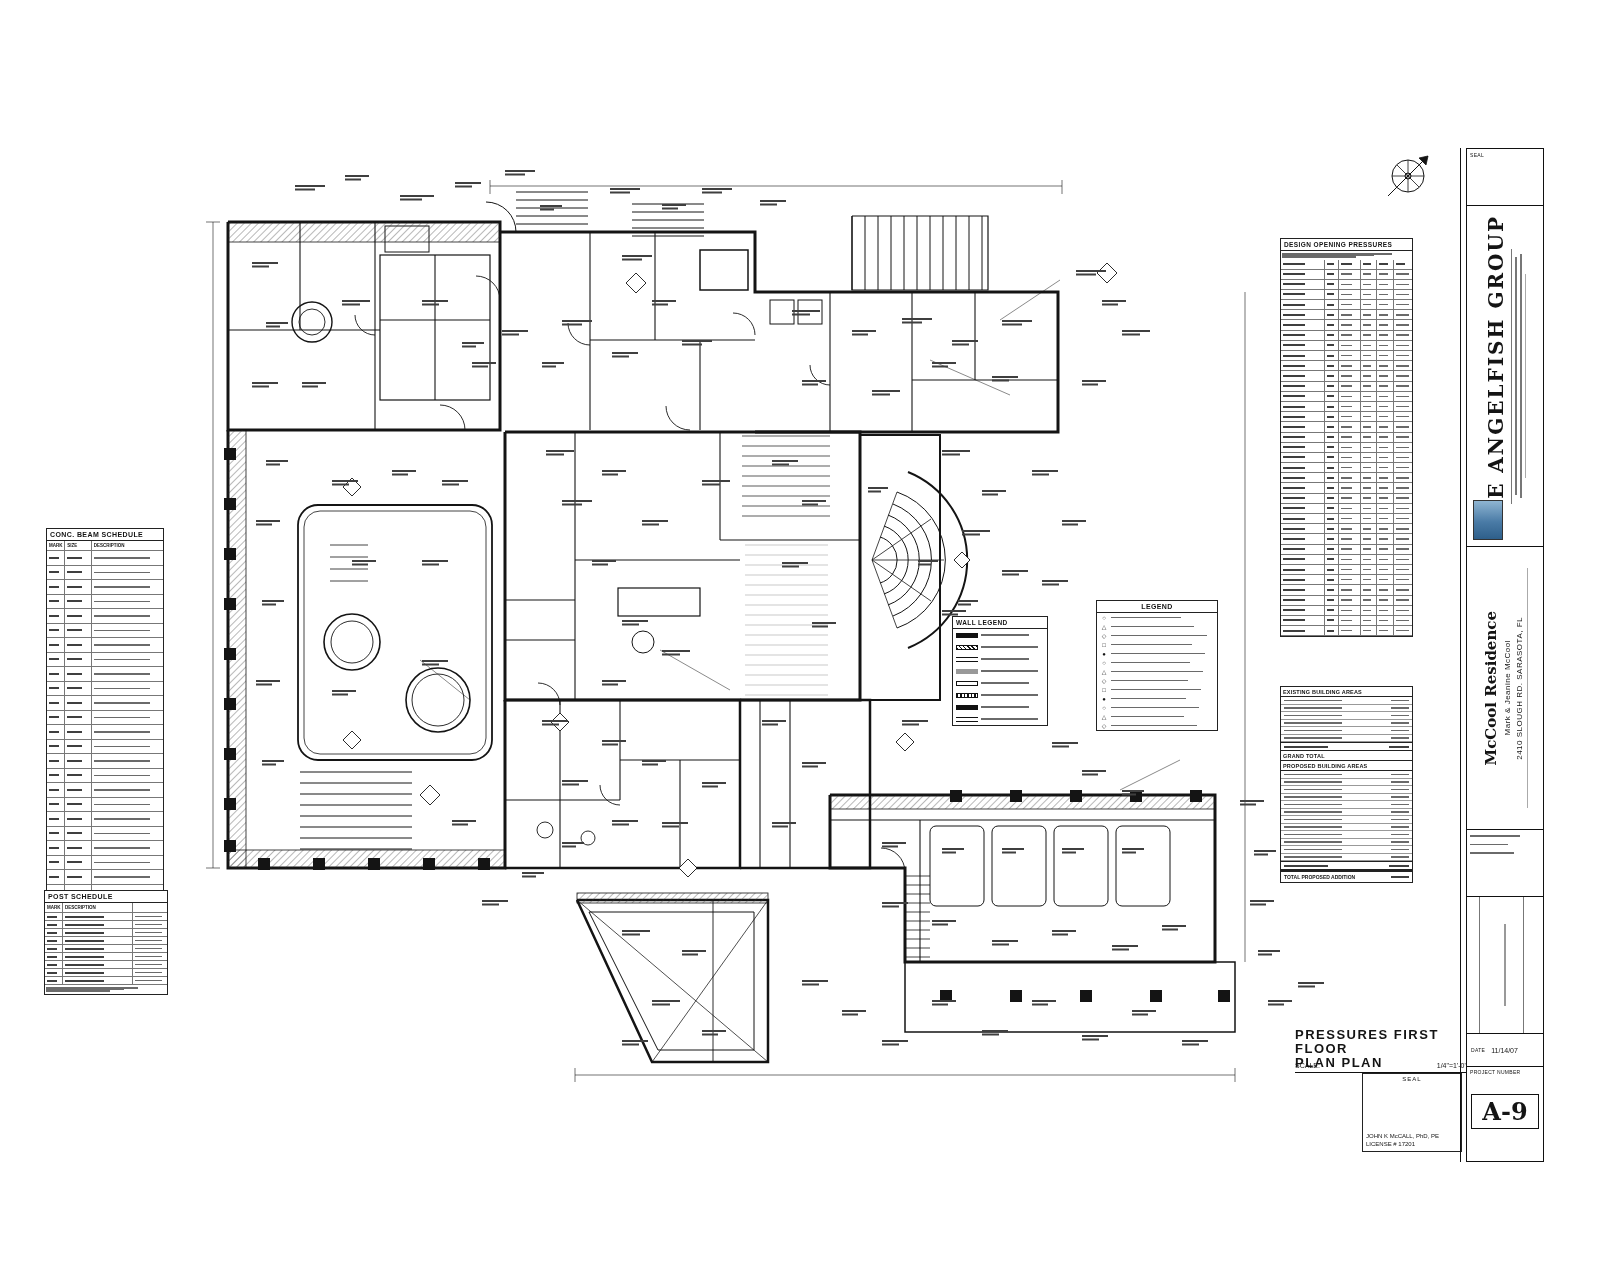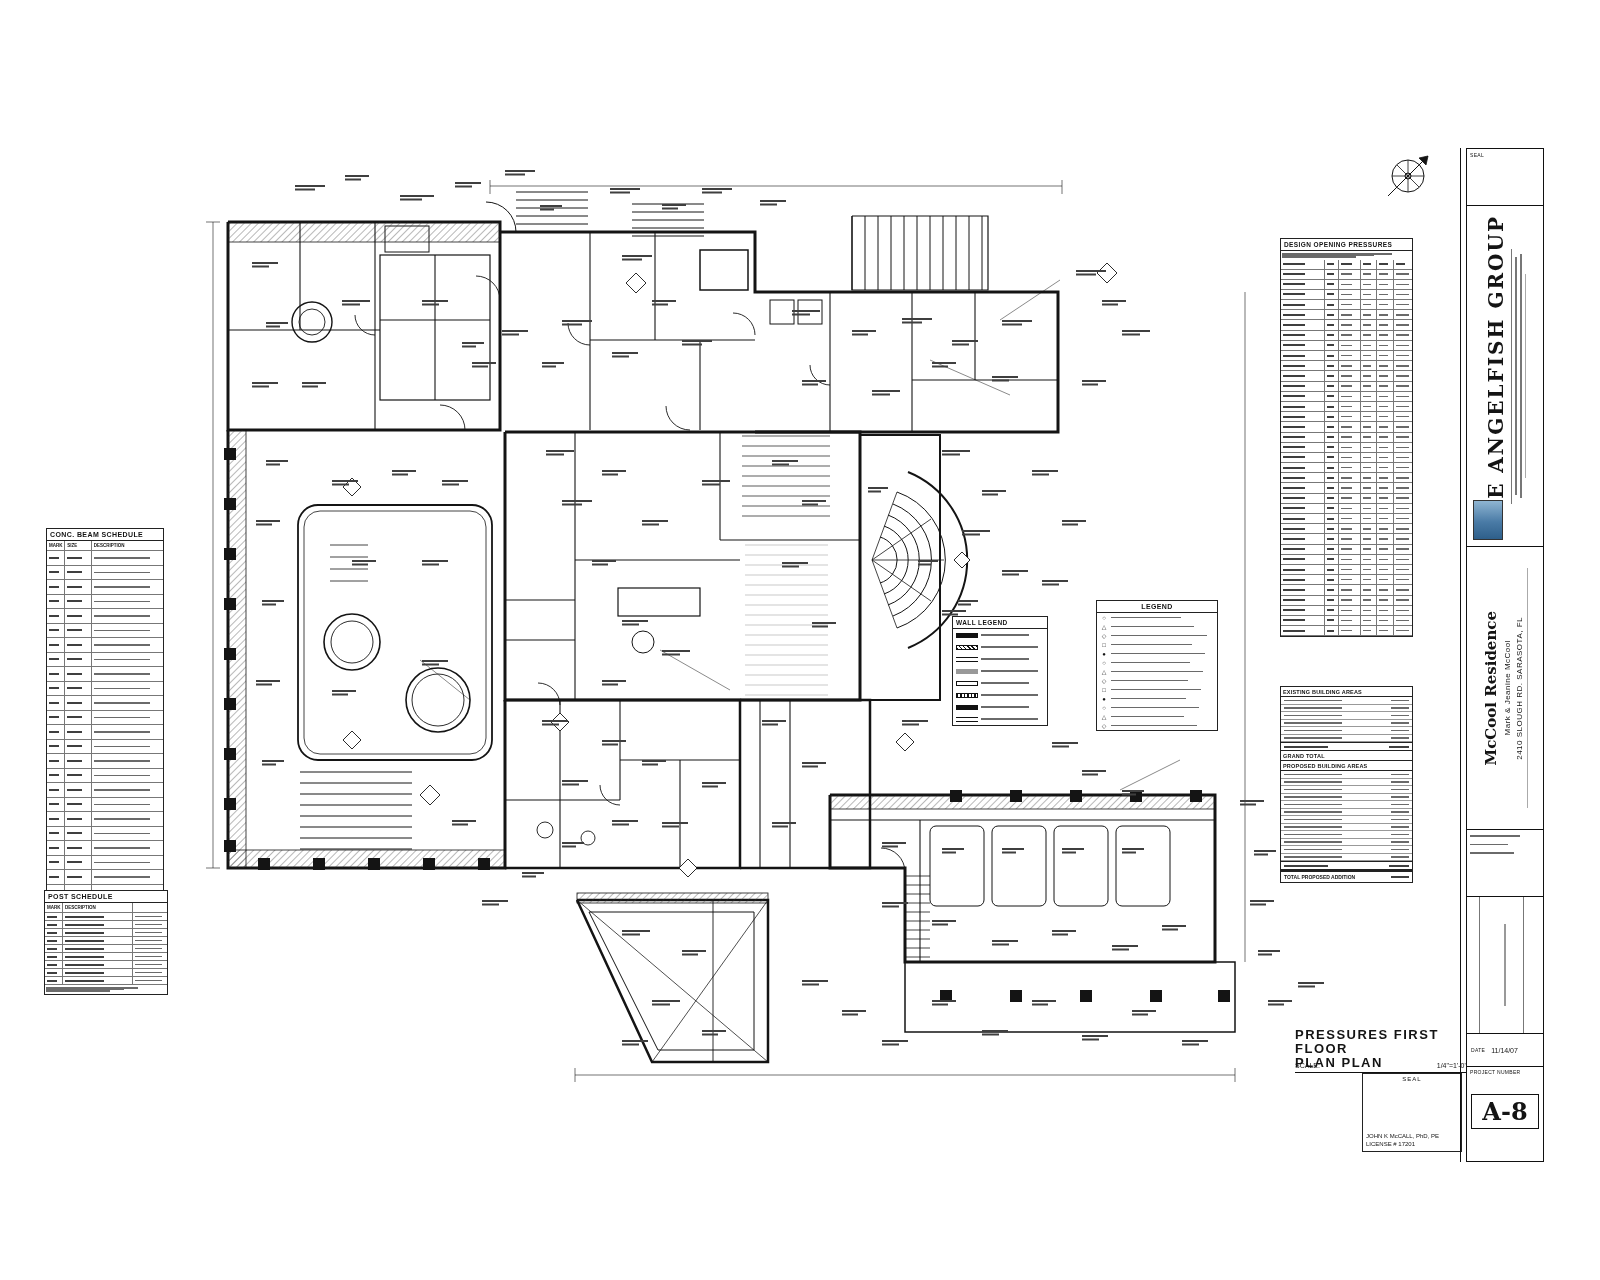--- a/index.html
+++ b/index.html
@@ -1911,18 +1911,18 @@
       <span class="vbar" style="height:100%;width:1px;position:absolute;left:12px;"></span>
       <span class="vbar" style="height:100%;width:1px;position:absolute;left:56px;"></span>
       <span class="vbar" style="height:60%;background:#999;"></span>
     </div>
     <div class="tseg" style="height:33px;justify-content:flex-start;padding-left:4px;gap:6px;">
       <span class="tiny">DATE</span>
       <span style="font-size:7px;">11/14/07</span>
     </div>
     <div class="tseg" style="height:89px;border-bottom:none;flex-direction:column;gap:4px;">
       <span class="tiny" style="position:absolute;top:2px;left:3px;">PROJECT NUMBER</span>
-      <span class="a3box">A-8</span>
+      <span class="a3box">A-9</span>
     </div>
   </div>
   <div class="abs" style="left:1460px;top:148px;width:1px;height:1014px;background:#111;"></div>
 
 </div>
 
 </body></html>

